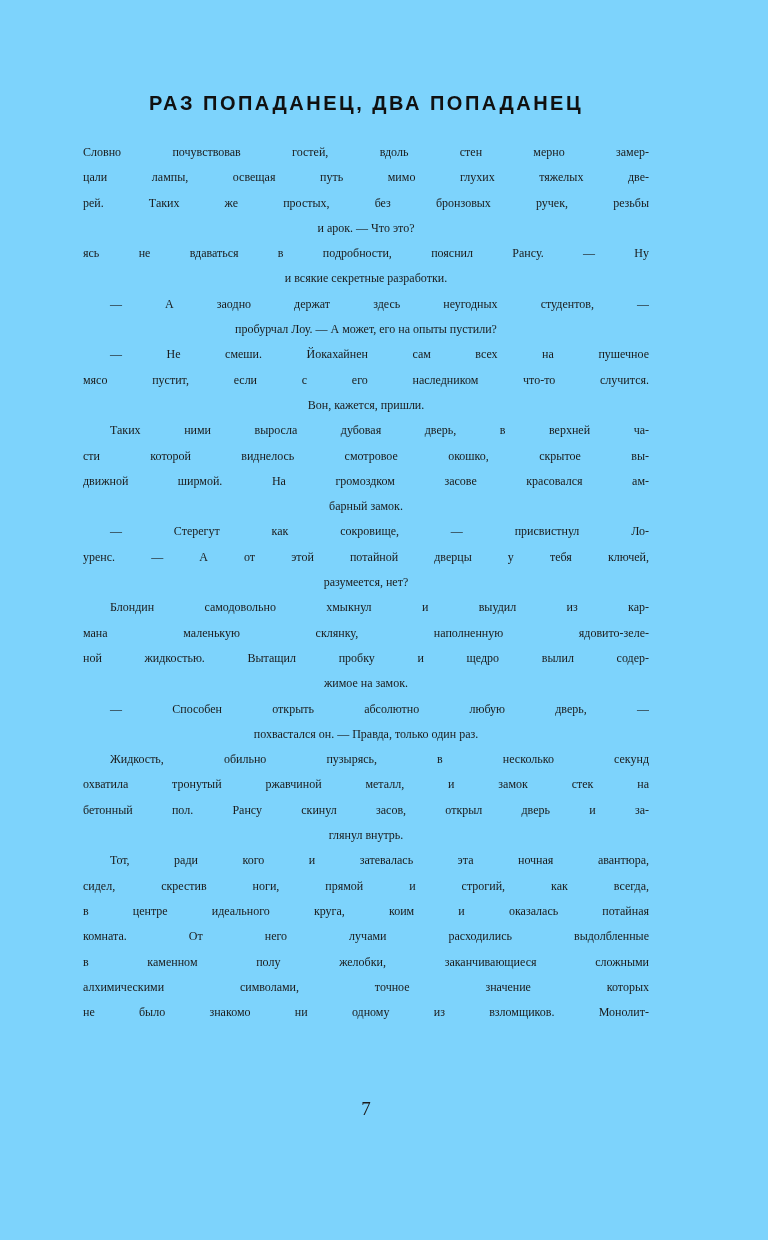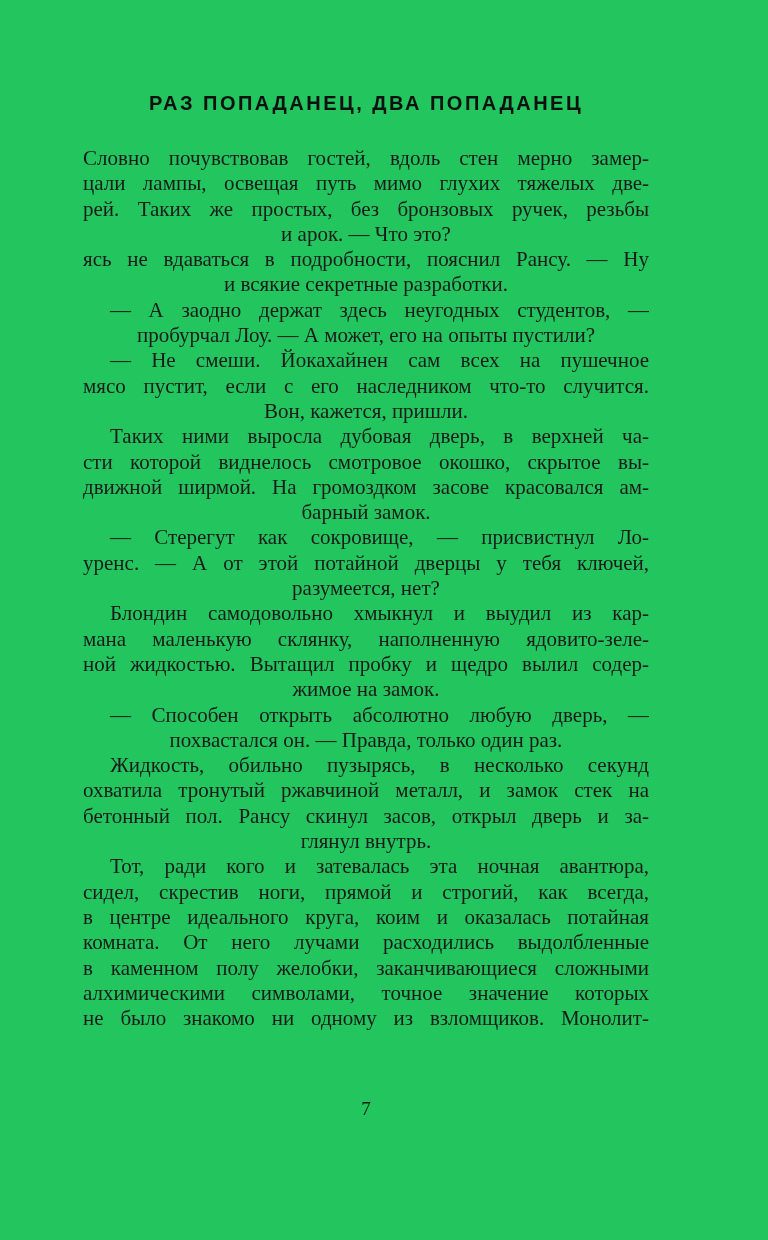--- a/index.html
+++ b/index.html
@@ -9,21 +9,21 @@
   }
   body {
     width: 768px;
     height: 1240px;
     overflow: hidden;
   }
   .book-page {
     position: relative;
     width: 768px;
     height: 1240px;
-    background: #22c55e;
+    background: #7dd3fc;
     color: #1b1b1b;
     font-family: "Liberation Serif", "DejaVu Serif", serif;
   }
   .chapter-header {
     position: absolute;
     top: 92px;
     left: 83px;
     width: 566px;
     text-align: center;
   }
@@ -31,24 +31,24 @@
     display: inline-block;
     font-family: "Liberation Sans", "DejaVu Sans", sans-serif;
     font-size: 20px;
     font-weight: 700;
     letter-spacing: 2.5px;
     white-space: nowrap;
     color: #101010;
   }
   .text-block {
     position: absolute;
-    top: 146px;
+    top: 140px;
     left: 83px;
     width: 566px;
-    font-size: 21px;
+    font-size: 12px;
     line-height: 25.3px;
   }
   .paragraph {
     margin: 0;
     padding: 0;
   }
   .line {
     height: 25.3px;
     overflow: hidden;
     text-align: center;

